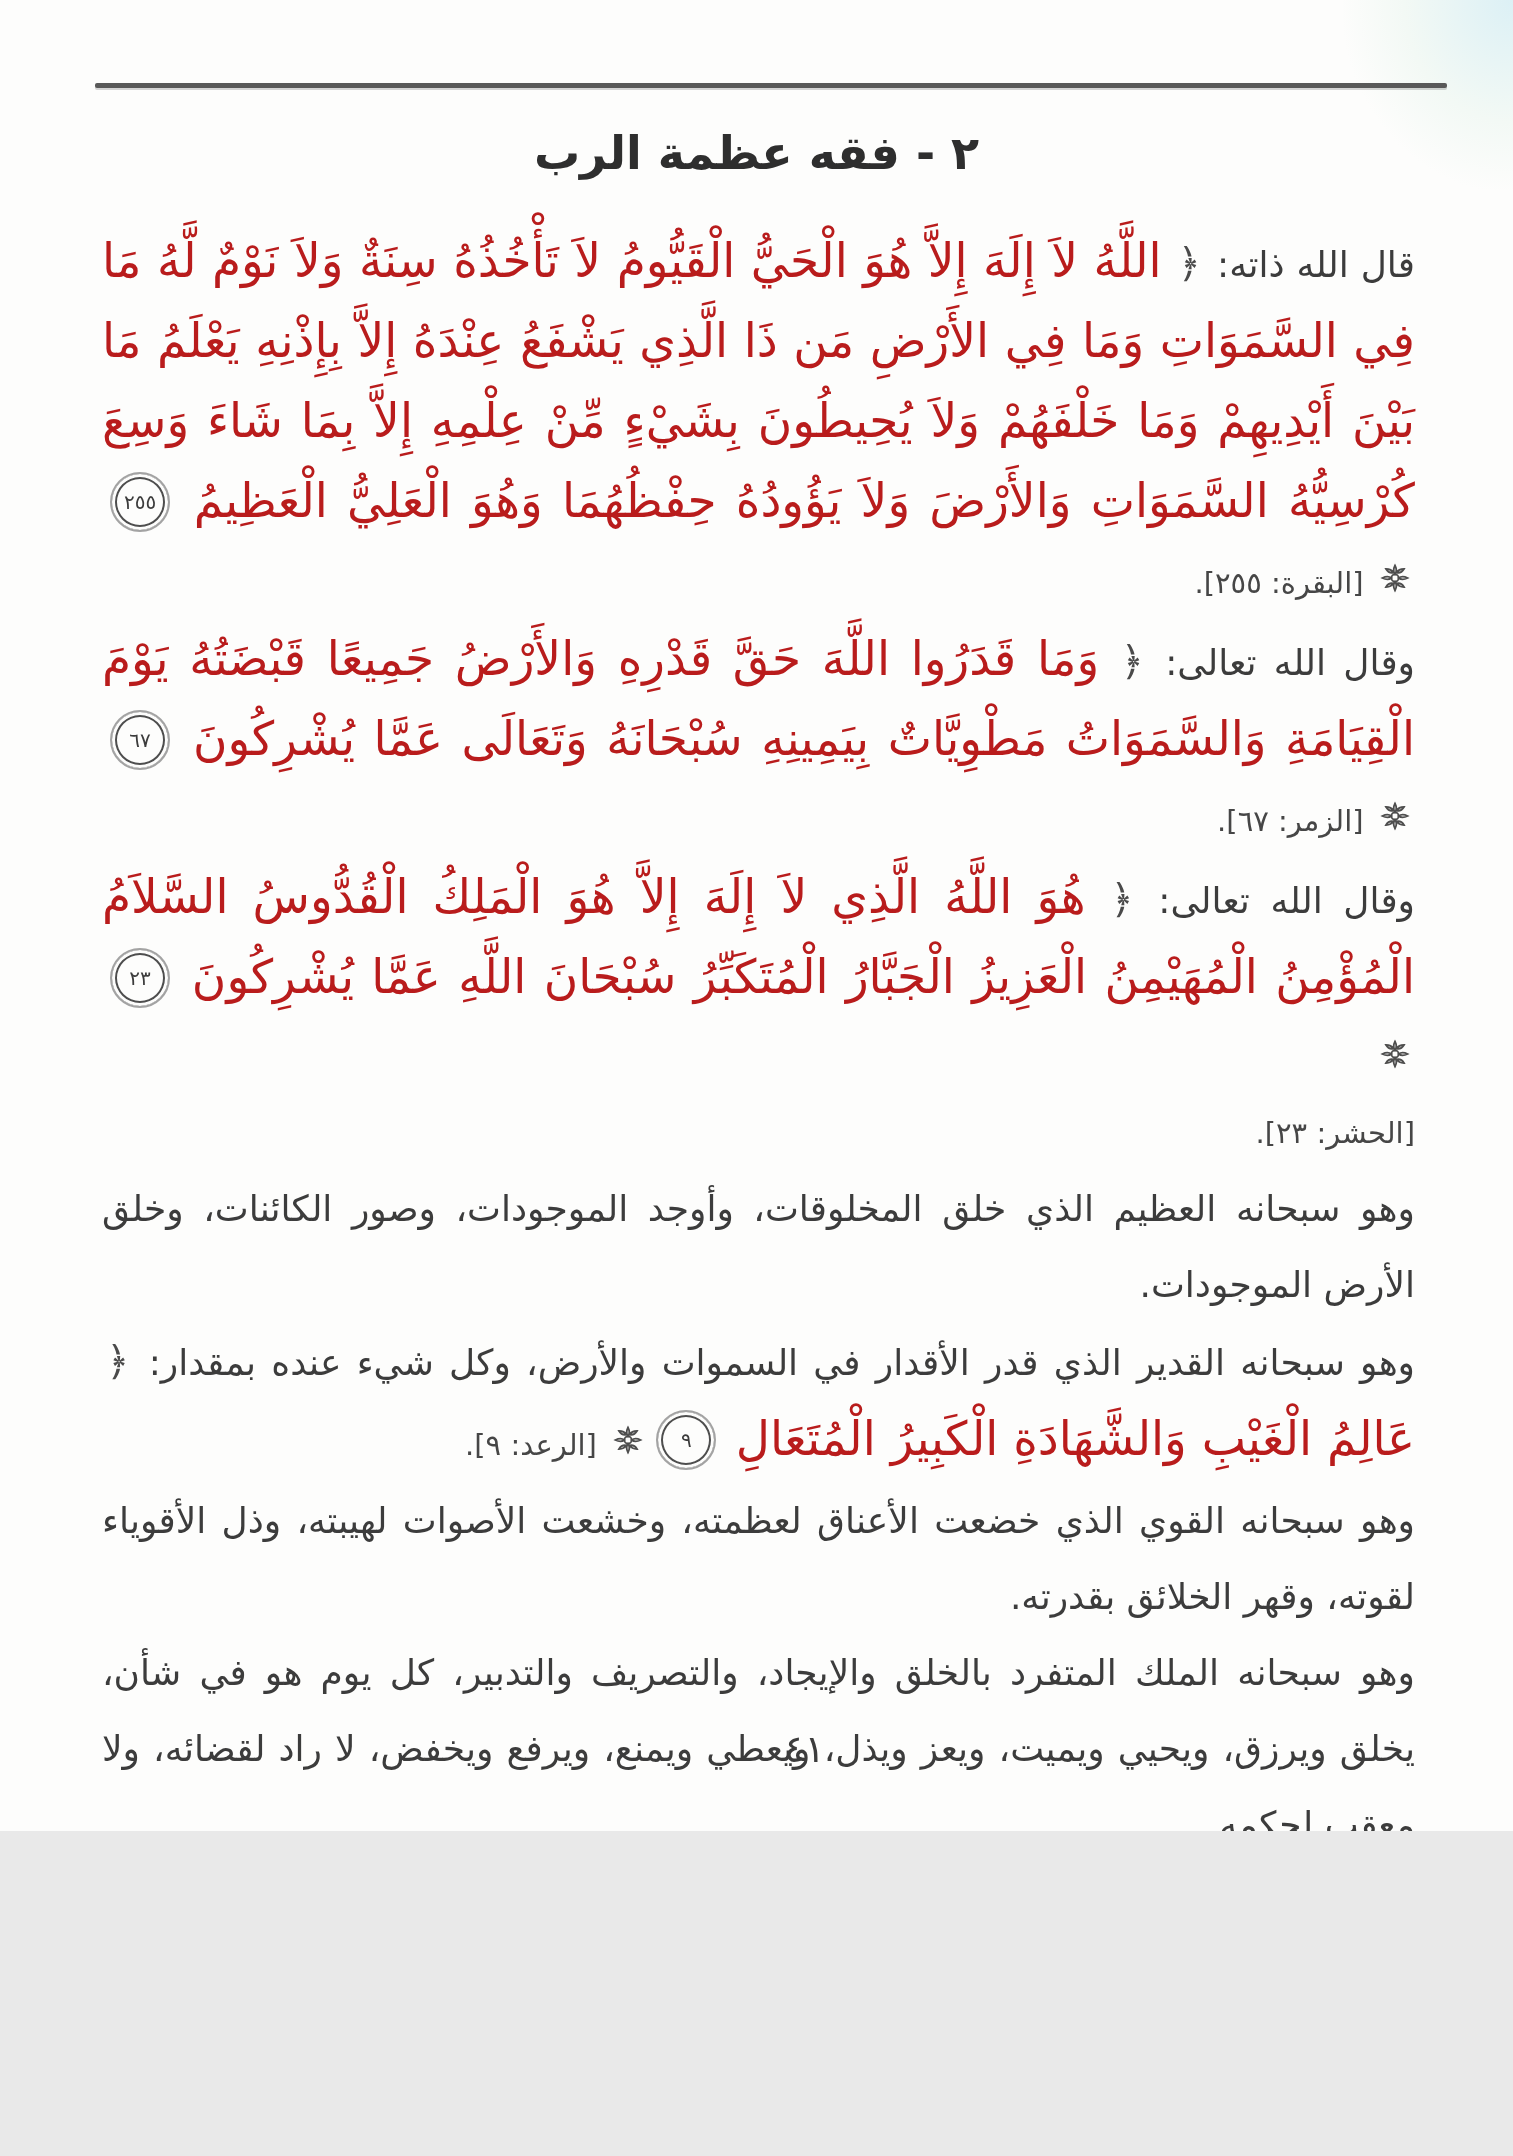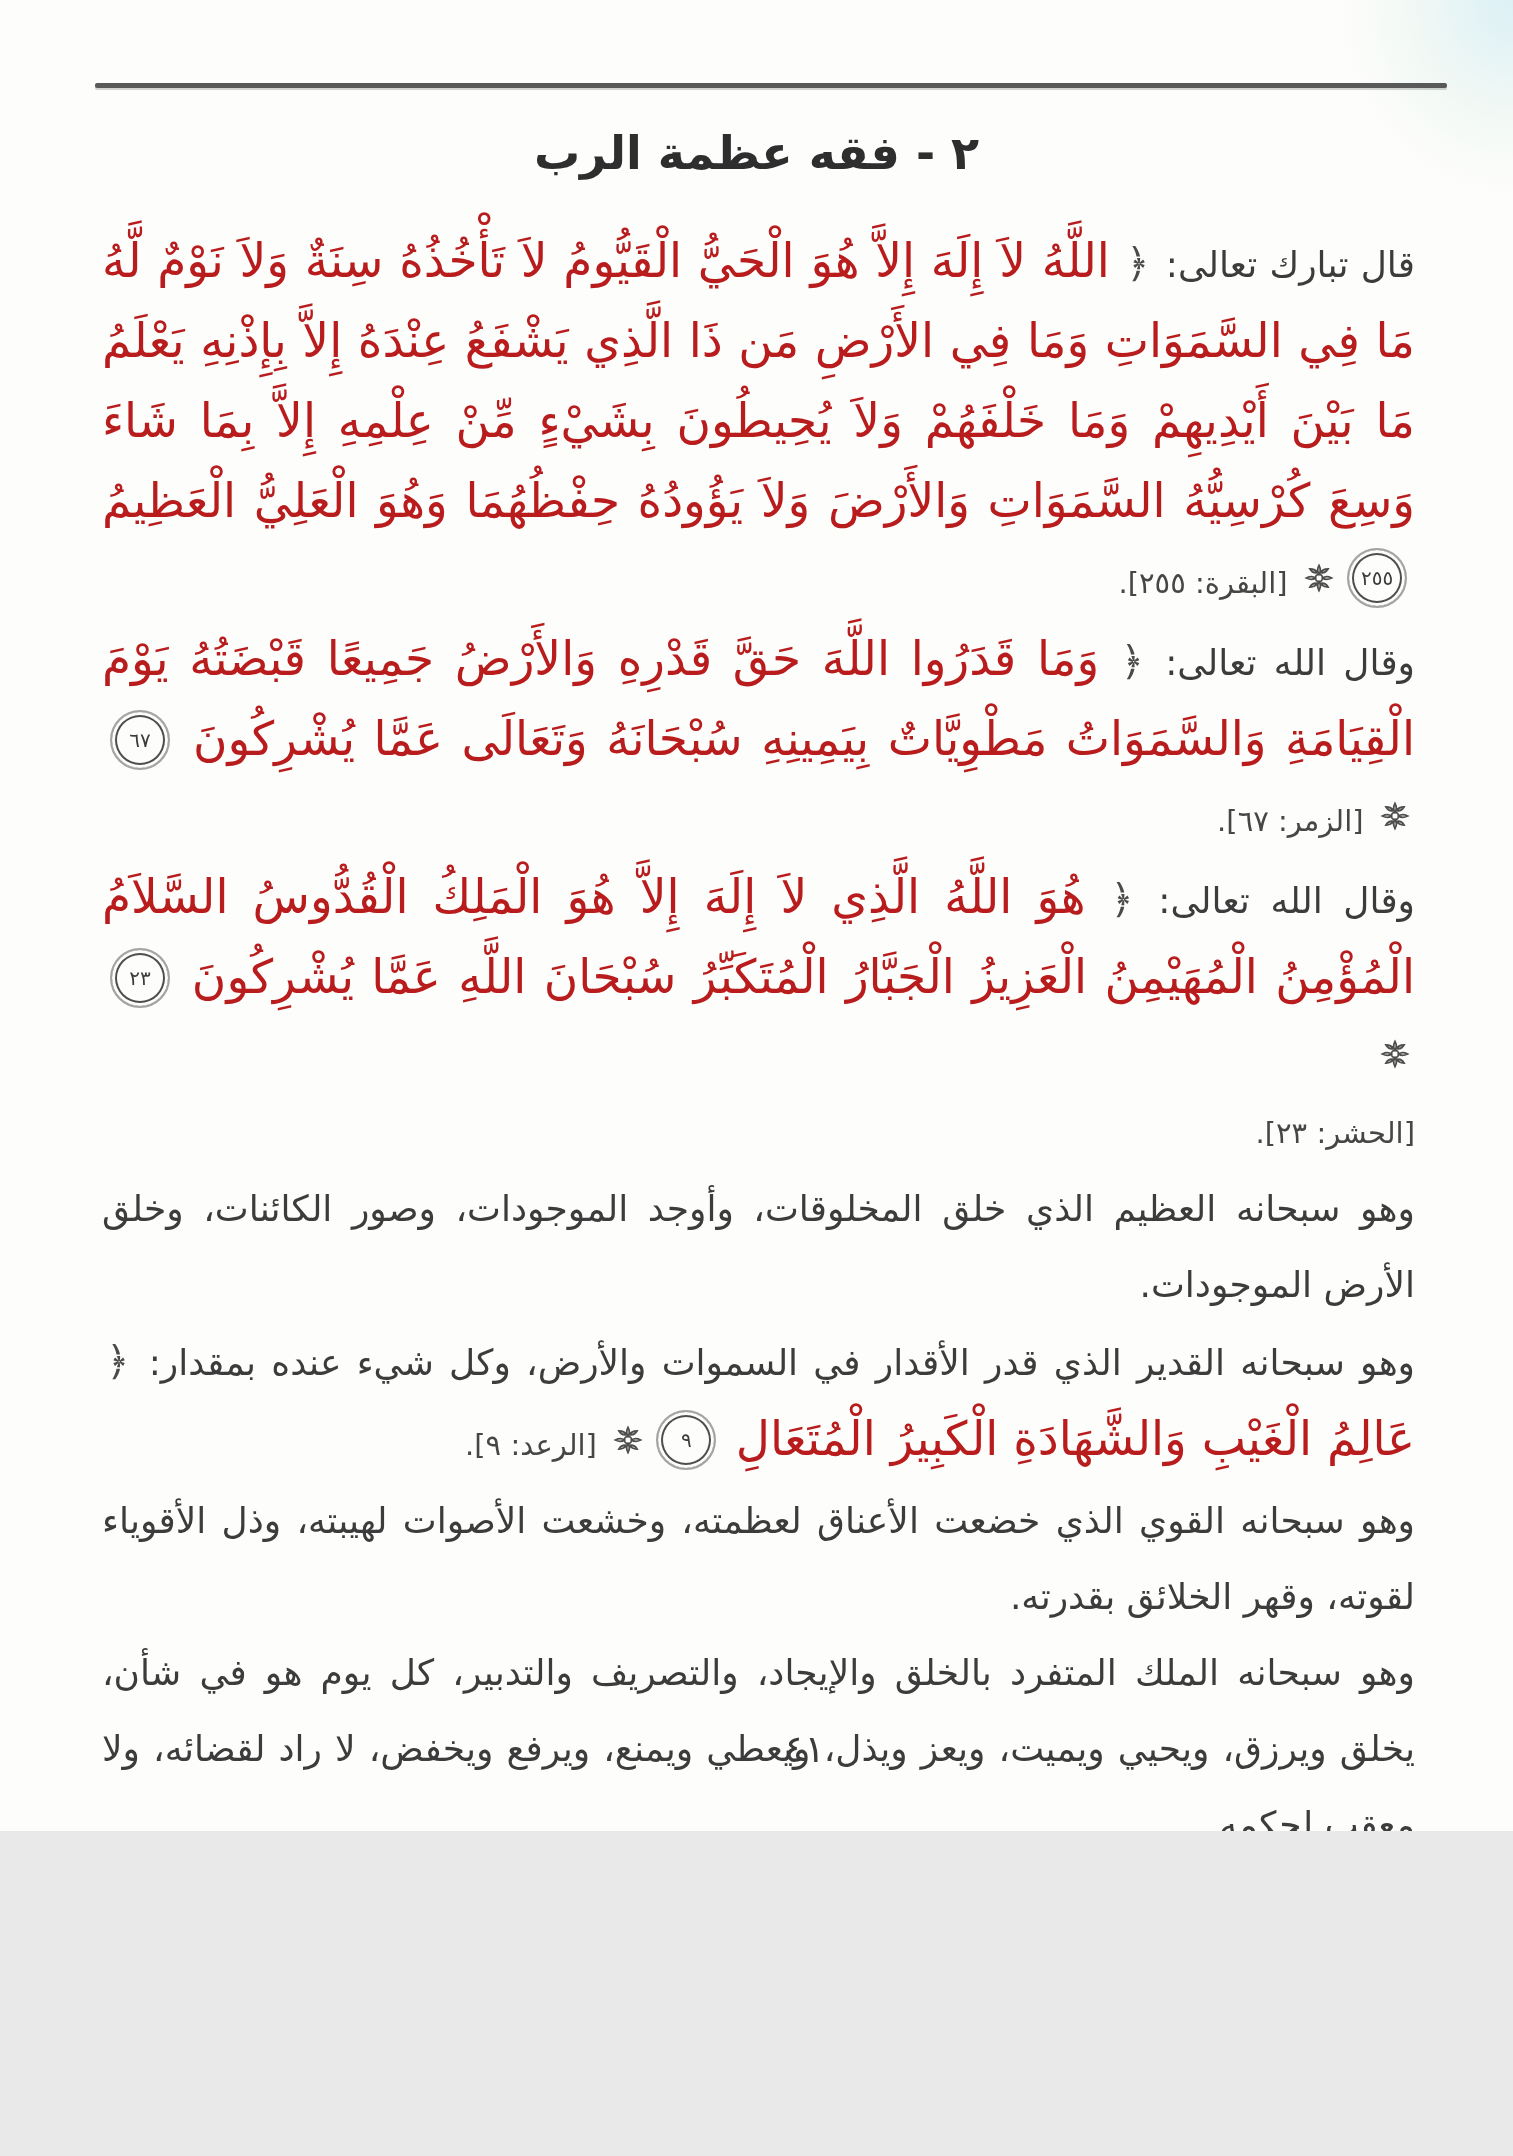--- a/index.html
+++ b/index.html
@@ -75,21 +75,21 @@
 <div class="page">
 
   <div class="corner-smudge"></div>
   <div class="top-rule"></div>
 
   <h1 class="title">٢ - فقه عظمة الرب</h1>
 
   <div class="content">
 
     <p>
-      <span class="intro">قال تبارك تعالى: </span>
+      <span class="intro">قال الله ذاته: </span>
       <span class="bracket">﴿</span>
       <span class="quran">اللَّهُ لاَ إِلَهَ إِلاَّ هُوَ الْحَيُّ الْقَيُّومُ لاَ تَأْخُذُهُ سِنَةٌ وَلاَ نَوْمٌ لَّهُ مَا فِي السَّمَوَاتِ وَمَا فِي الأَرْضِ مَن ذَا الَّذِي يَشْفَعُ عِنْدَهُ إِلاَّ بِإِذْنِهِ يَعْلَمُ مَا بَيْنَ أَيْدِيهِمْ وَمَا خَلْفَهُمْ وَلاَ يُحِيطُونَ بِشَيْءٍ مِّنْ عِلْمِهِ إِلاَّ بِمَا شَاءَ وَسِعَ كُرْسِيُّهُ السَّمَوَاتِ وَالأَرْضَ وَلاَ يَؤُودُهُ حِفْظُهُمَا وَهُوَ الْعَلِيُّ الْعَظِيمُ</span>
       <span class="medallion">
           <span>٢٥٥</span>
         </span><svg class="rosette" viewBox="0 0 40 40">
           <g stroke="#4e4e4e" fill="none" stroke-width="2">
             <circle cx="20" cy="20" r="4"></circle>
             <path d="M20 6 q3 6 0 10 q-3 -4 0 -10 Z M20 34 q3 -6 0 -10 q-3 4 0 10 Z M6 20 q6 -3 10 0 q-4 3 -10 0 Z M34 20 q-6 -3 -10 0 q4 3 10 0 Z M10 10 q6 0 8 4 q-5 1 -8 -4 Z M30 10 q-6 0 -8 4 q5 1 8 -4 Z M10 30 q6 0 8 -4 q-5 -1 -8 4 Z M30 30 q-6 0 -8 -4 q5 -1 8 4 Z"></path>
           </g>
         </svg>

